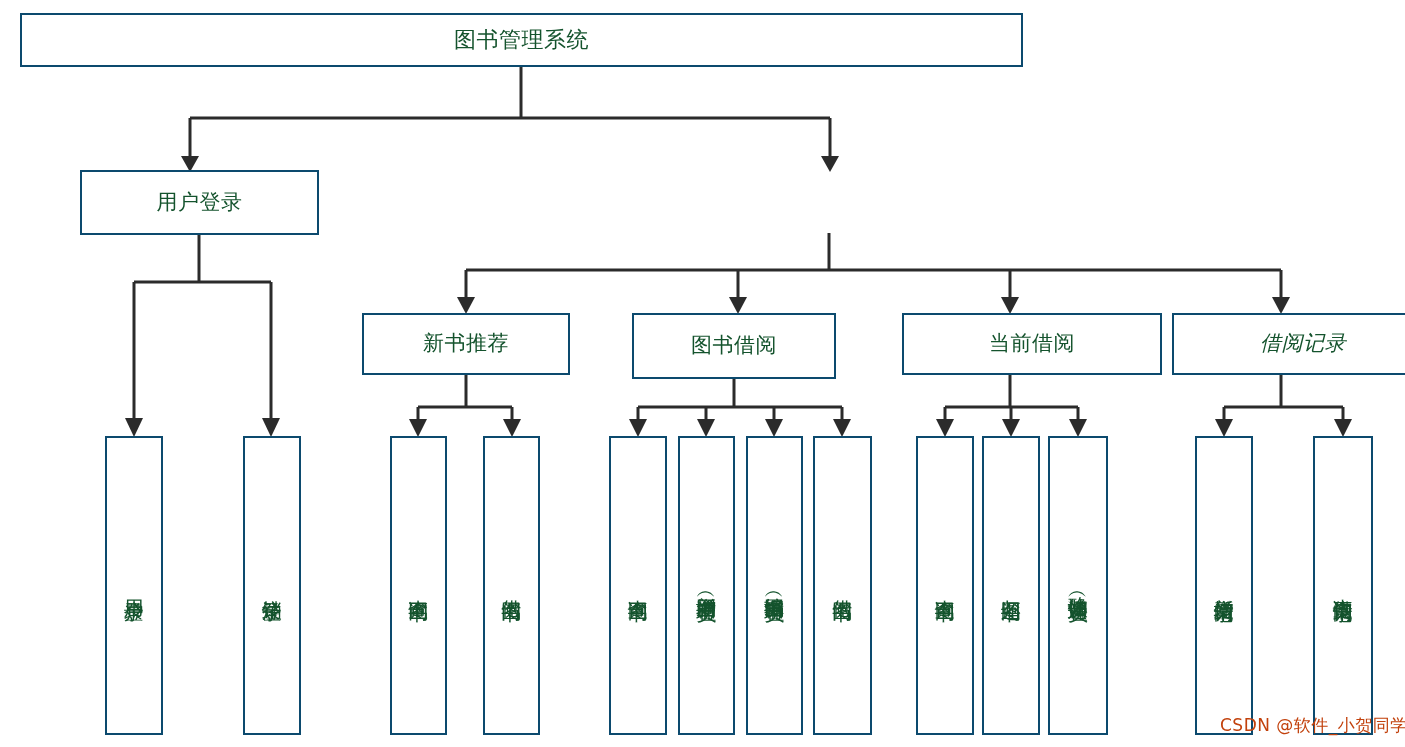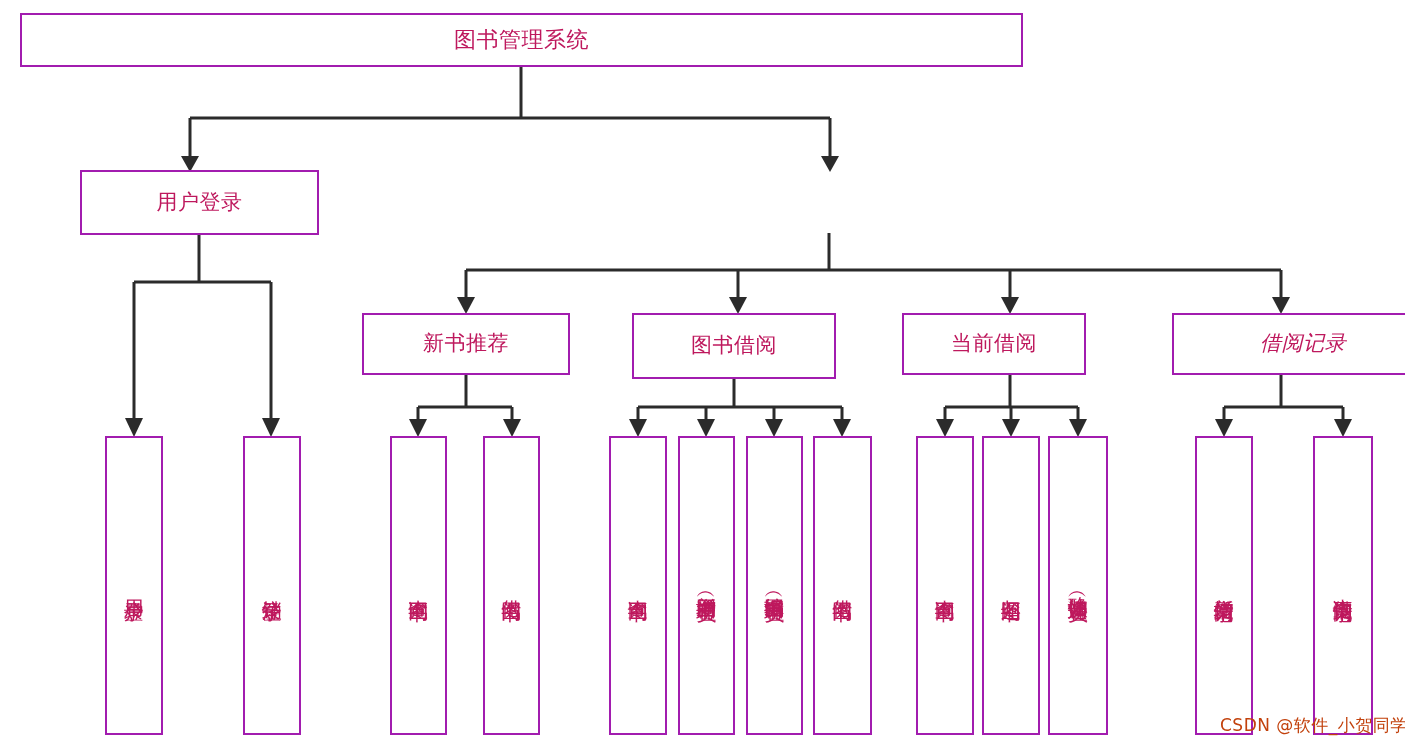--- a/index.html
+++ b/index.html
@@ -22,25 +22,25 @@
     left: 0;
     top: 0;
     width: 1405px;
     height: 747px;
     pointer-events: none;
   }
   .node {
     position: absolute;
     box-sizing: border-box;
     background: #ffffff;
-    border: 2px solid #a21caf;
+    border: 2px solid #0c4a6e;
     display: flex;
     align-items: center;
     justify-content: center;
-    color: #be185d;
+    color: #14532d;
   }
   .node.h {
     font-size: 21px;
     letter-spacing: 0.5px;
     line-height: 1.1;
   }
   .node.root {
     font-size: 22px;
   }
   .node.v {
@@ -148,21 +148,21 @@
       <polygon points="1334,419 1352,419 1343,437"></polygon>
     </g>
   </svg>
 
   <div class="node h root" style="left:20px;top:13px;width:1003px;height:54px;">图书管理系统</div>
 
   <div class="node h" style="left:80px;top:170px;width:239px;height:65px;">用户登录</div>
 
   <div class="node h" style="left:362px;top:313px;width:208px;height:62px;">新书推荐</div>
   <div class="node h" style="left:632px;top:313px;width:204px;height:66px;">图书借阅</div>
-  <div class="node h" style="left:902px;top:313px;width:184px;height:62px;">当前借阅</div>
+  <div class="node h" style="left:902px;top:313px;width:260px;height:62px;">当前借阅</div>
   <div class="node h" style="left:1172px;top:313px;width:262px;height:62px;font-style:italic;">借阅记录</div>
 
   <div class="node v" style="left:105px;top:436px;width:58px;height:299px;">
     <span class="vtext">用户登录</span>
   </div>
   <div class="node v" style="left:243px;top:436px;width:58px;height:299px;">
     <span class="vtext">注销登录</span>
   </div>
 
   <div class="node v" style="left:390px;top:436px;width:57px;height:299px;">

